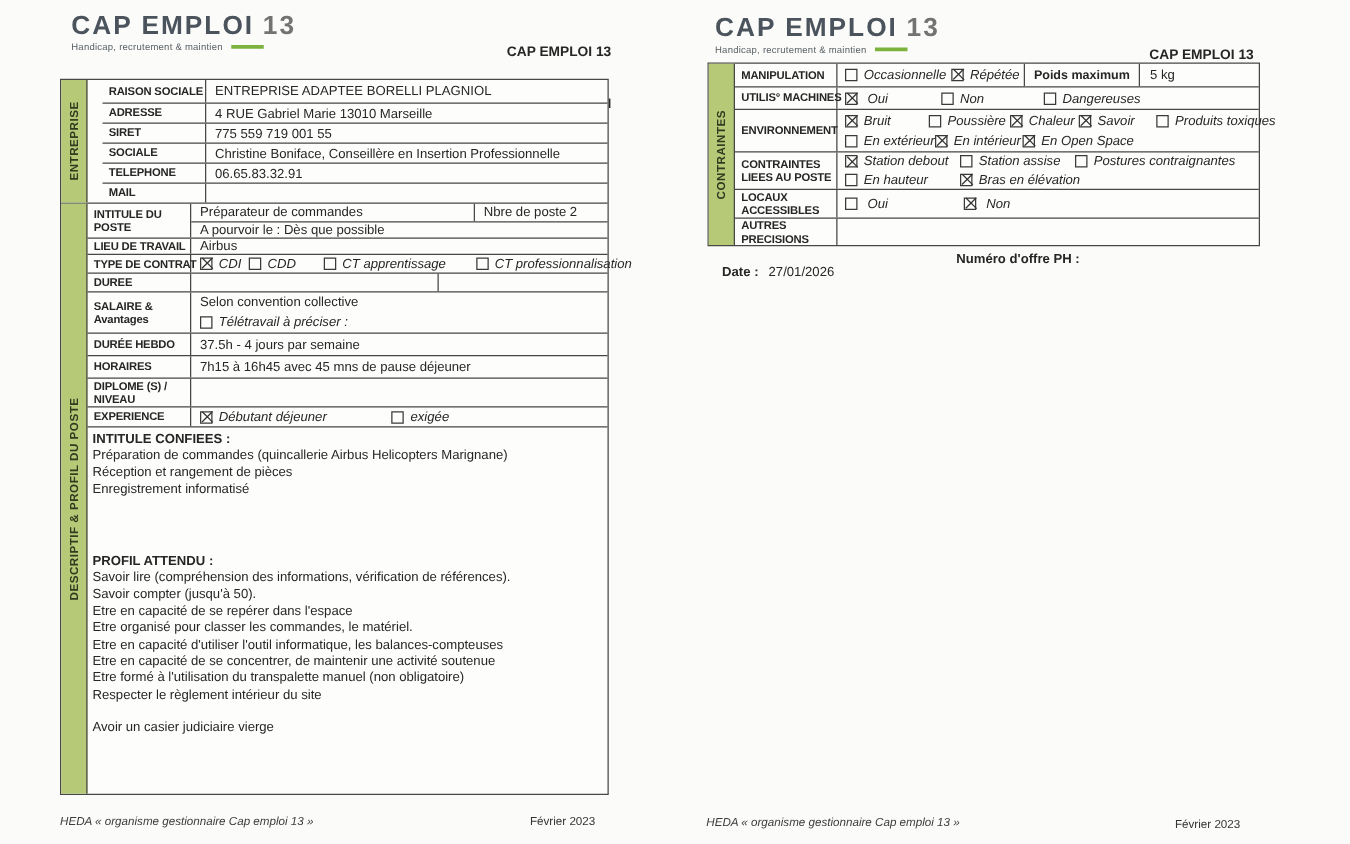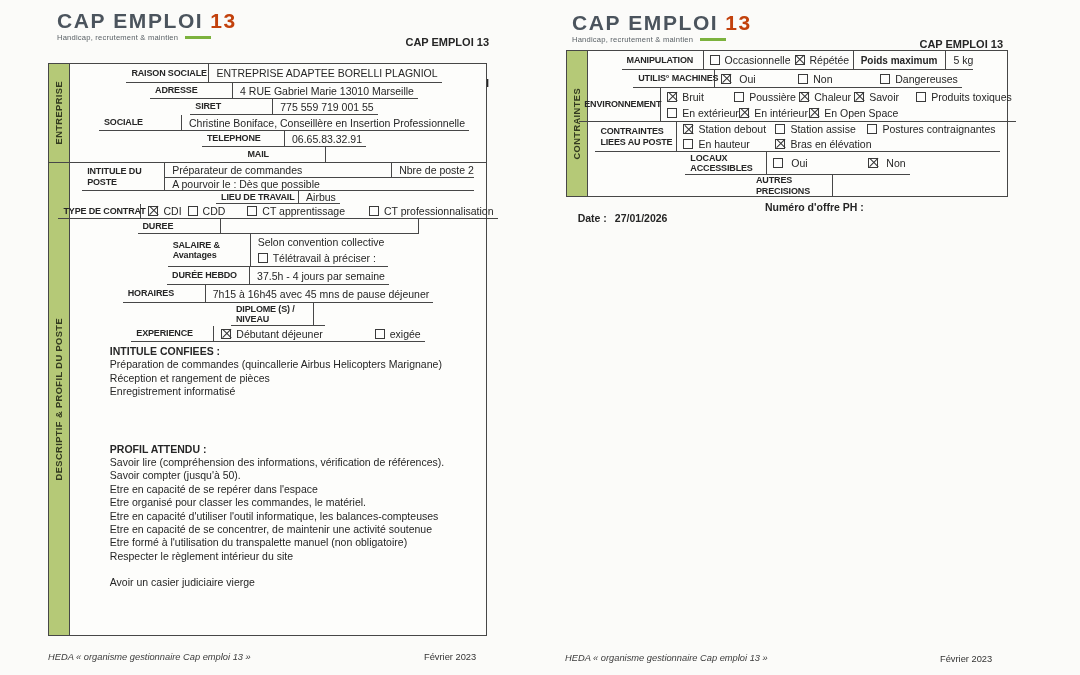--- a/index.html
+++ b/index.html
@@ -8,35 +8,35 @@
     position: relative; overflow: hidden;
     background: #f4f4f1;
     font-family: "Liberation Sans", sans-serif;
     color: #262626;
   }
   .page { position: absolute; top: 0; width: 540px; height: 675px; background: #fbfbf9; }
   .a { position: absolute; }
 
   
   .logo-l1 { font-weight: bold; font-size: 21px; letter-spacing: 1.6px; color: #4b545d; line-height: 21px; white-space: pre; }
-  .logo-num { color: #c2410c; margin-left: 7px; }
+  .logo-num { color: #737373; margin-left: 7px; }
   .logo-l2 { display: flex; align-items: center; margin-top: 2px; }
   .tagline { font-size: 7.6px; color: #5a6166; letter-spacing: 0.2px; white-space: pre; }
   .dash { width: 26px; height: 3.5px; background: #7cb23e; margin-left: 7px; }
   .doctitle { font-weight: bold; font-size: 11px; line-height: 13.5px; text-align: right; white-space: pre; }
 
   
   .tbl { position: absolute; border: 1px solid #474747; background: #fdfdfb; }
   .sec { display: flex; }
   .sec:not(:last-child) { border-bottom: 1px solid #474747; gap: 12px; }
   .band { width: 21px; flex: none; background: #b5c977; border-right: 1px solid #474747;
           display: flex; align-items: center; justify-content: center; }
   .vtext { writing-mode: vertical-rl; transform: rotate(180deg); font-weight: bold;
            font-size: 9.3px; color: #333a20; letter-spacing: 0.4px; white-space: nowrap; }
-  .rows { flex: 1; display: flex; flex-direction: column; min-width: 0; align-items: center; }
+  .rows { flex: 1; display: flex; flex-direction: column; min-width: 0; }
   .row { display: flex; border-bottom: 1px solid #474747; align-items: stretch; }
   .sec .row:last-child { border-bottom: none; }
   .lbl { flex: none; font-weight: bold; font-size: 9px; letter-spacing: -0.15px;
          padding: 1px 2px 1px 5px; border-right: 1px solid #474747;
          display: flex; flex-direction: column; justify-content: center;
          line-height: 10.5px; white-space: pre; }
   #p1 .lbl { width: 83px; }
   #p2 .lbl { width: 82px; }
   .val { flex: 1; font-size: 10.5px; display: flex; align-items: center;
          padding: 1px 4px 1px 7px; min-width: 0; white-space: pre; }
@@ -44,34 +44,34 @@
   .subrow { display: flex; align-items: center; padding: 0 4px 0 7px; font-size: 10.5px; white-space: pre; }
   .cell-r { border-right: 1px solid #474747; height: 100%; display: flex; align-items: center; }
 
   
   .cb { width: 10px; height: 10px; border: 1.2px solid #3a3a3a; background: #fdfdfc;
         position: relative; flex: none; display: inline-block; }
   .cb.checked::before, .cb.checked::after {
     content: ""; position: absolute; left: -1.2px; top: 3.4px; width: 11.6px; height: 1.3px; background: #333; }
   .cb.checked::before { transform: rotate(45deg); }
   .cb.checked::after  { transform: rotate(-45deg); }
-  .opt { display: inline-flex; align-items: center; white-space: pre; }
+  .opt { display: inline-flex; align-items: center; white-space: pre; font-style: italic; }
   .opt .cb { margin-right: 5px; }
   .w { flex: none; }
 
   
   .block { padding: 3px 6px 0 4px; font-size: 10.5px; line-height: 13.4px; }
   .bhead { font-weight: bold; white-space: pre; }
   .blines { white-space: pre; }
 
   
   .f-italic { font-style: italic; font-size: 9.3px; color: #3c3c3c; white-space: pre; }
   .f-date { font-size: 9.3px; color: #333; white-space: pre; }
   .dateline { font-size: 10.5px; font-weight: bold; white-space: pre; }
-  .dateline .dv { font-weight: bold; margin-left: 8px; }
+  .dateline .dv { font-weight: normal; margin-left: 8px; }
 </style>
 </head>
 <body>
 
 <div class="page" id="p1" style="left:0">
 
   <div class="a" style="left:57px;top:10px">
     <div class="logo-l1"><span>CAP EMPLOI</span><span class="logo-num">13</span></div>
     <div class="logo-l2">
       <span class="tagline">Handicap, recrutement &amp; maintien</span>

